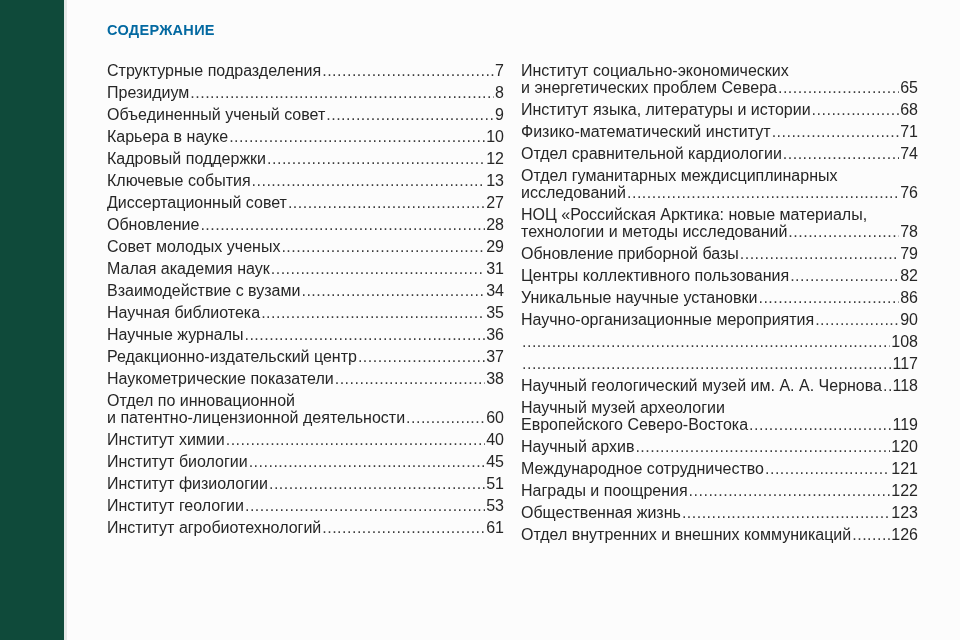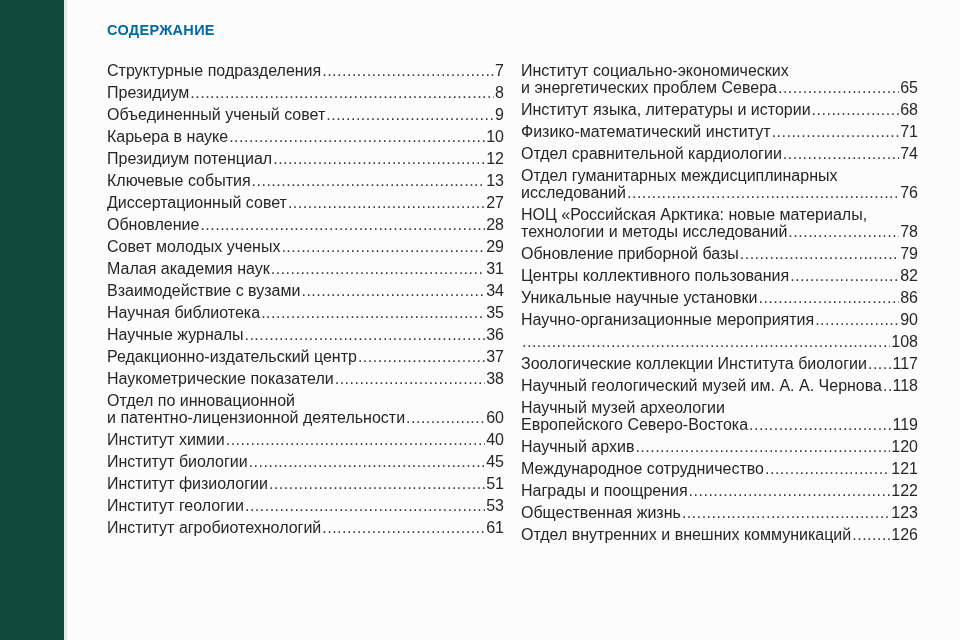--- a/index.html
+++ b/index.html
@@ -84,21 +84,21 @@
     </div>
     <div class="entry">
       <div class="row">
         <span class="label">Карьера в науке</span>
         <span class="dots"></span>
         <span class="page-num">10</span>
       </div>
     </div>
     <div class="entry">
       <div class="row">
-        <span class="label">Президиум потенциал</span>
+        <span class="label">Кадровый поддержки</span>
         <span class="dots"></span>
         <span class="page-num">12</span>
       </div>
     </div>
     <div class="entry">
       <div class="row">
         <span class="label">Ключевые события</span>
         <span class="dots"></span>
         <span class="page-num">13</span>
       </div>
@@ -285,21 +285,20 @@
       </div>
     </div>
     <div class="entry">
       <div class="row">
         <span class="dots"></span>
         <span class="page-num">108</span>
       </div>
     </div>
     <div class="entry">
       <div class="row">
-        <span class="label">Зоологические коллекции Института биологии</span>
         <span class="dots"></span>
         <span class="page-num">117</span>
       </div>
     </div>
     <div class="entry">
       <div class="row">
         <span class="label">Научный геологический музей им. А. А. Чернова</span>
         <span class="dots"></span>
         <span class="page-num">118</span>
       </div>

